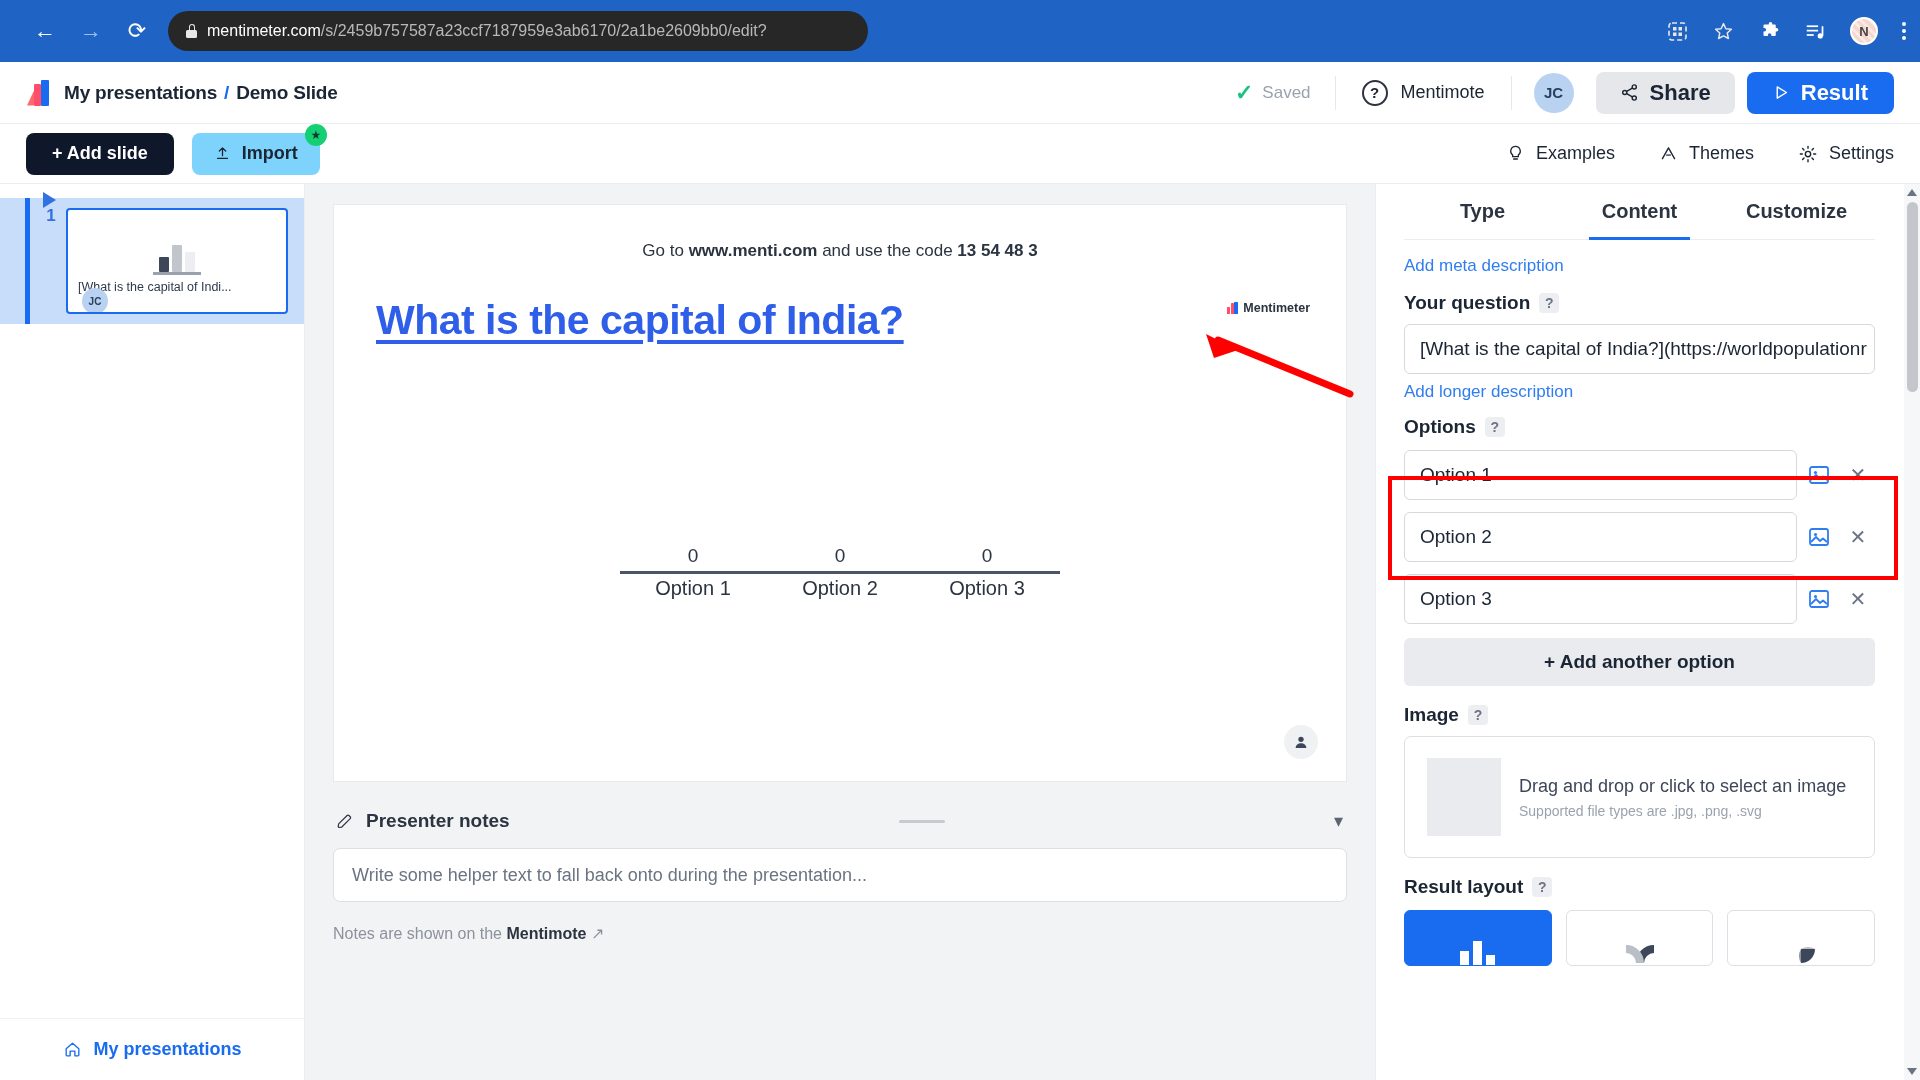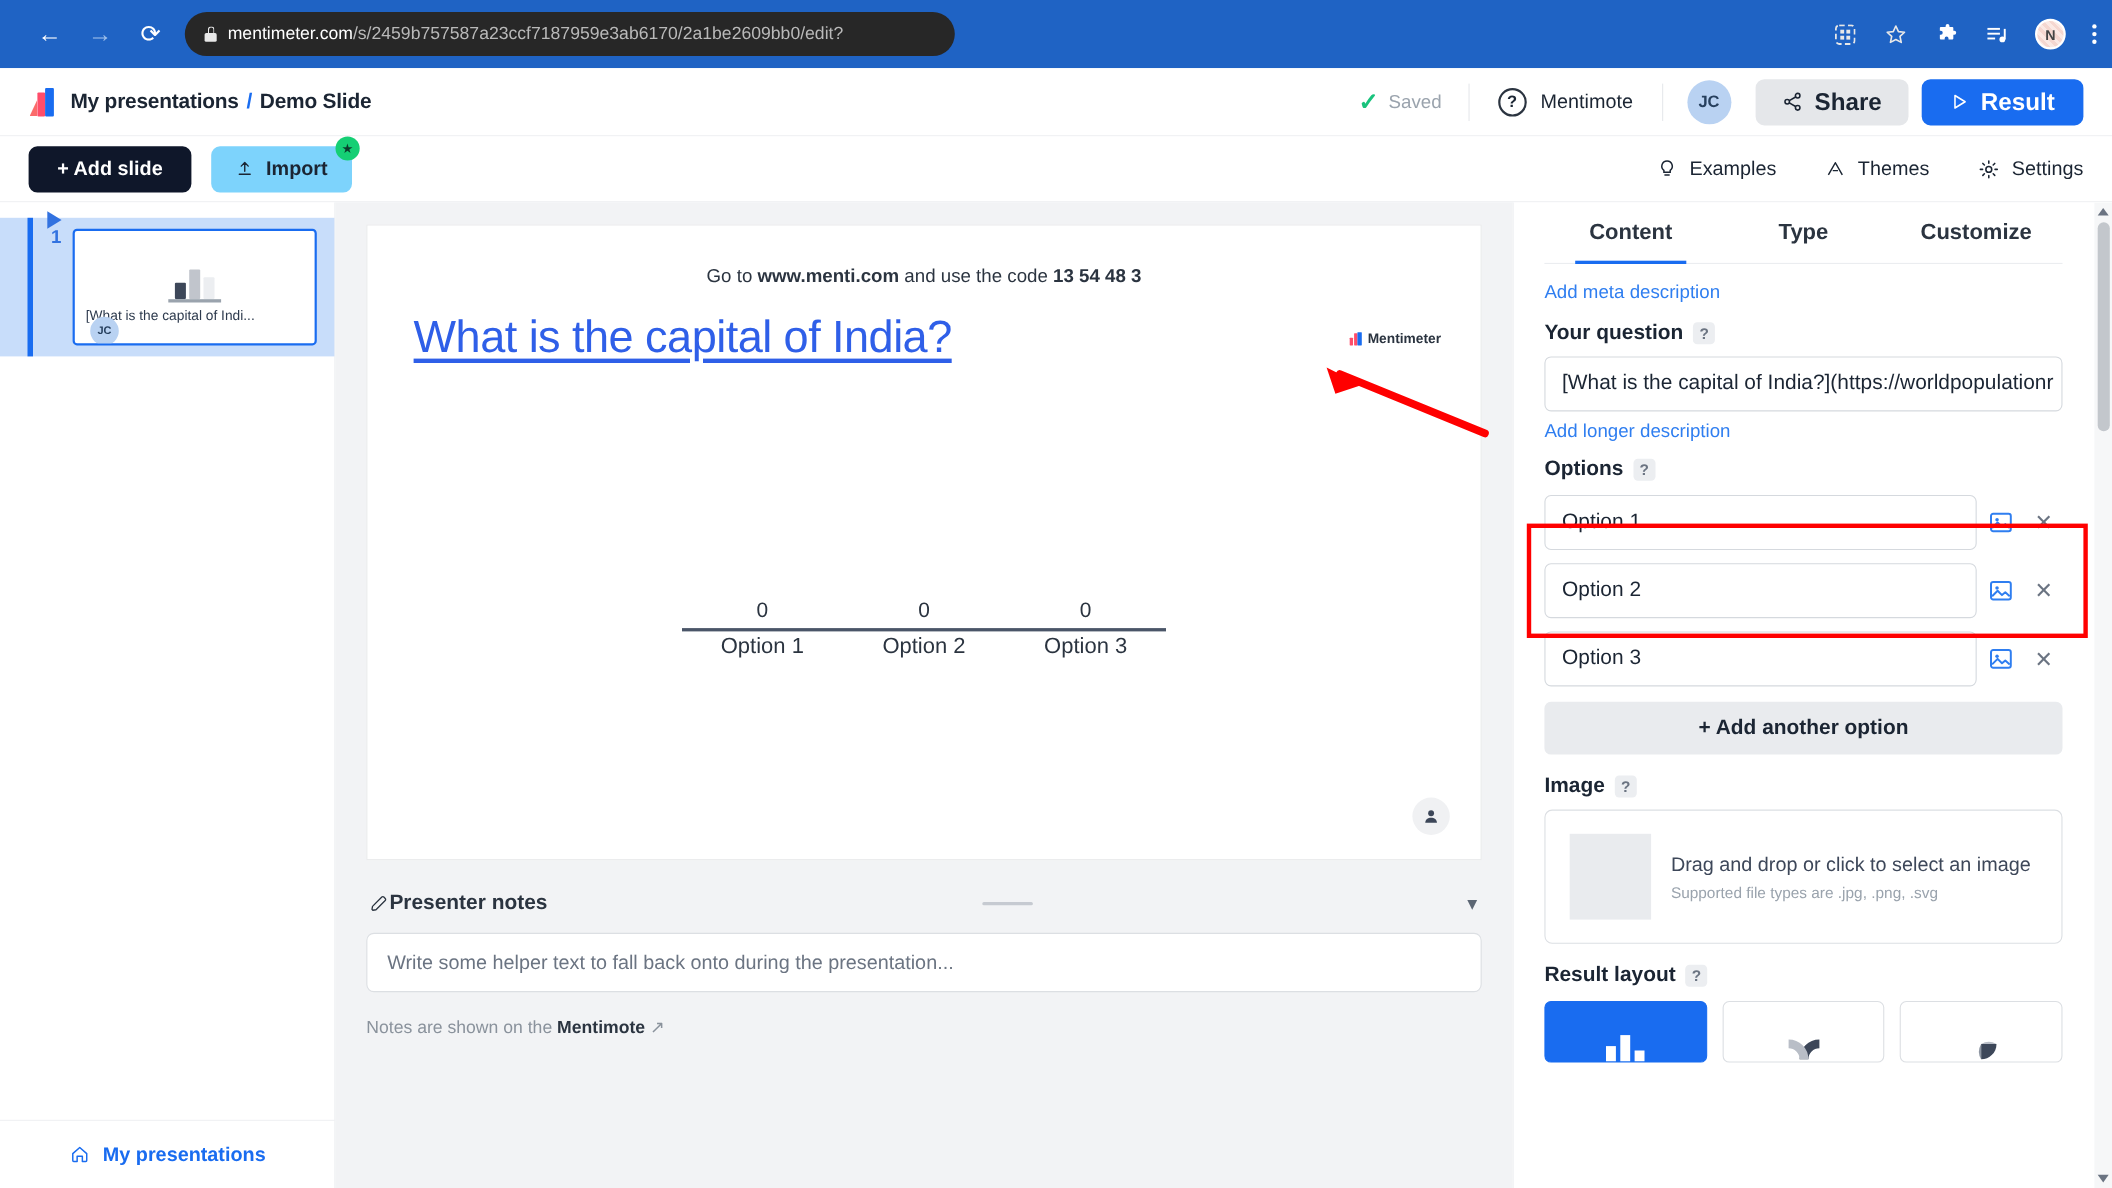--- a/index.html
+++ b/index.html
@@ -124,21 +124,21 @@
     padding:20px 28px 0 28px; overflow:hidden;
   }
   .slide-canvas{
     background:#fff; width:100%; height:578px; position:relative; border:1px solid #e9eaec;
   }
   .goto{
     position:absolute; top:36px; left:0; width:100%; text-align:center; font-size:17px; color:#2b3440;
   }
   .goto b{ font-weight:700; }
   .slide-q{
-    position:absolute; top:78px; left:42px; font-size:41px; font-weight:400; color:#2f5fe8;
+    position:absolute; top:92px; left:42px; font-size:41px; font-weight:700; color:#2f5fe8;
     text-decoration:underline; text-underline-offset:6px; letter-spacing:-.5px;
   }
   .menti-watermark{
     position:absolute; top:96px; right:36px; display:flex; align-items:center; gap:5px;
     font-size:12.5px; font-weight:700; color:#2b3440;
   }
   .wm-logo{ width:11px;height:12px; position:relative;}
   .wm-logo i{ position:absolute; bottom:0; border-radius:.5px;}
   .wm1{ left:0; width:3px;height:7px;background:#ff4d6a;}
   .wm2{ left:3.5px; width:3px;height:11px;background:#ff4d6a;}
@@ -146,21 +146,21 @@
   .chart-area{ position:absolute; left:0; right:0; top:300px; height:120px;}
   .axis-line{ position:absolute; left:50%; transform:translateX(-50%); top:66px; width:440px; height:3px; background:#4a5568;}
   .bar-slot{ position:absolute; top:0; width:146px; text-align:center;}
   .bar-val{ position:absolute; top:40px; width:100%; text-align:center; font-size:19px; color:#2b3440;}
   .bar-lbl{ position:absolute; top:72px; width:100%; text-align:center; font-size:20px; color:#2b3440;}
   .people-icon{
     position:absolute; right:28px; bottom:22px; width:34px;height:34px;border-radius:50%;
     background:#f0f1f3; display:flex; align-items:center; justify-content:center; color:#3d4759; font-size:16px;
   }
   .notes-head{
-    margin-top:22px; display:flex; align-items:center; gap:0; padding:0 4px 0 2px; height:34px;
+    margin-top:22px; display:flex; align-items:center; gap:12px; padding:0 4px 0 2px; height:34px;
   }
   .notes-title{ font-size:19px; font-weight:600; color:#2b3440;}
   .notes-drag{ width:46px;height:3px;background:#c6cad1;border-radius:2px; margin:0 auto;}
   .chev{ color:#5c6673; font-size:18px;}
   .notes-input{
     margin-top:10px; width:100%; height:54px; border:1px solid #dcdfe3; border-radius:7px;
     background:#fff; padding:0 18px; font-size:18px; color:#6b7482; font-family:inherit;
     display:flex; align-items:center;
   }
   .notes-foot{ margin-top:22px; font-size:16px; color:#8a929c;}
@@ -426,22 +426,22 @@
   <div class="notes-input">Write some helper text to fall back onto during the presentation...</div>
   <div class="notes-foot">
     <span>Notes are shown on the </span><b>Mentimote</b>
     <span>↗</span>
   </div>
 </div>
 
 <div class="rightpanel">
   <div class="rp-inner">
     <div class="tabs">
+      <div class="tab">Type</div>
       <div class="tab active">Content</div>
-      <div class="tab">Type</div>
       <div class="tab">Customize</div>
     </div>
 
     <span class="link-blue">Add meta description</span>
 
     <div style="margin-top:16px;">
       <div class="fld-label">
         <span>Your question</span>
         <span class="help">?</span>
       </div>

